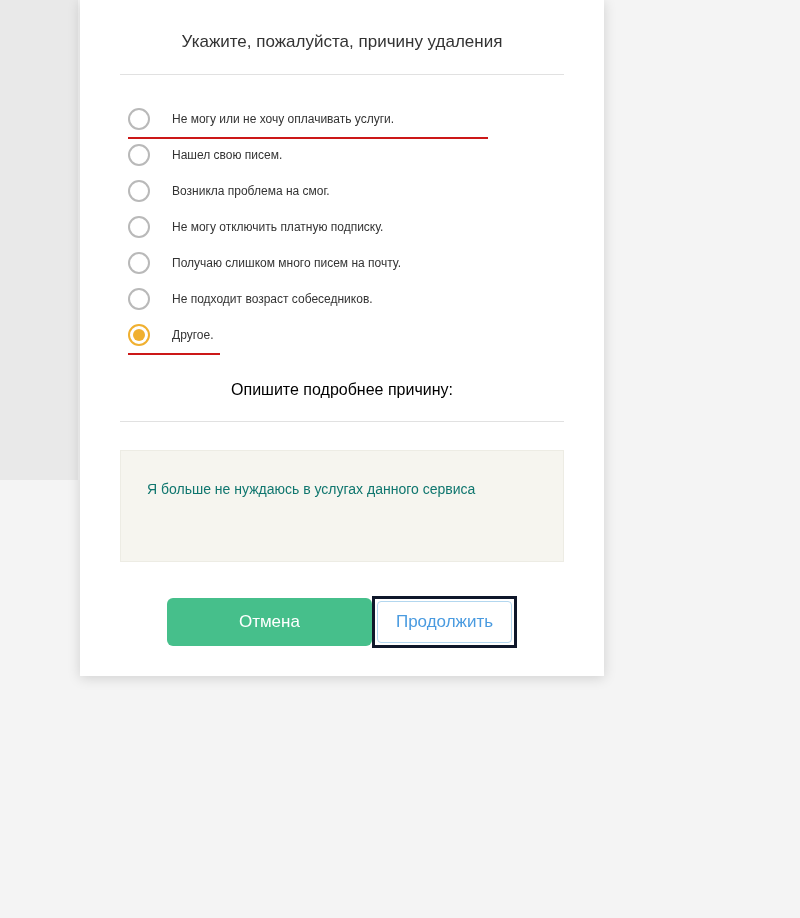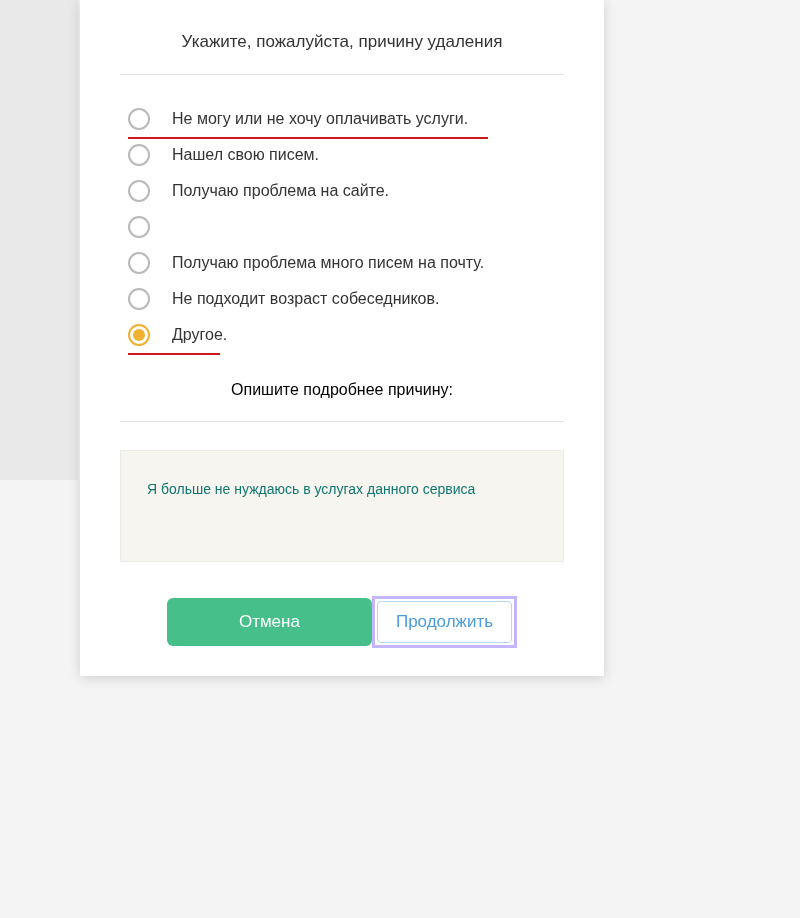--- a/index.html
+++ b/index.html
@@ -57,21 +57,21 @@
     }
     .radio.selected {
       border-color: #f0b030;
     }
     .radio.selected .dot {
       width: 12px; height: 12px;
       background: #f0b030;
       border-radius: 50%;
     }
     .opt-label {
-      font-size: 16px;
+      font-size: 12px;
       color: #333;
     }
     .underline-red {
       position: absolute;
       bottom: -2px;
       left: 0;
       height: 2px;
       background: #cc1818;
     }
     .subtitle {
@@ -115,21 +115,21 @@
     .btn-continue {
       background: #fff;
       color: #4a9be0;
       font-size: 17px;
       border: 1px solid #b3d7ef;
       border-radius: 4px;
       padding: 10px 18px;
       cursor: pointer;
     }
     .highlight-red {
-      border: 3px solid #c4b5fd;
+      border: 3px solid #0f172a;
       padding: 2px;
       display: inline-block;
     }
     .opt-wrap {
       position: relative;
     }
     .ul1 { width: 360px; }
     .ul2 { width: 92px; }
     .options-block {
       margin-left: 8px;
@@ -157,32 +157,33 @@
       </div>
       <div class="opt-wrap">
         <div class="opt">
           <span class="radio"></span>
           <span class="opt-label">Нашел свою писем.</span>
         </div>
       </div>
       <div class="opt-wrap">
         <div class="opt">
           <span class="radio"></span>
-          <span class="opt-label">Получаю проблема на сайте.</span>
-        </div>
-      </div>
-      <div class="opt-wrap">
-        <div class="opt">
-          <span class="radio"></span>
-        </div>
-      </div>
-      <div class="opt-wrap">
-        <div class="opt">
-          <span class="radio"></span>
-          <span class="opt-label">Получаю проблема много писем на почту.</span>
+          <span class="opt-label">Возникла проблема на смог.</span>
+        </div>
+      </div>
+      <div class="opt-wrap">
+        <div class="opt">
+          <span class="radio"></span>
+          <span class="opt-label">Не могу отключить платную подписку.</span>
+        </div>
+      </div>
+      <div class="opt-wrap">
+        <div class="opt">
+          <span class="radio"></span>
+          <span class="opt-label">Получаю слишком много писем на почту.</span>
         </div>
       </div>
       <div class="opt-wrap">
         <div class="opt">
           <span class="radio"></span>
           <span class="opt-label">Не подходит возраст собеседников.</span>
         </div>
       </div>
       <div class="opt-wrap">
         <div class="opt">

